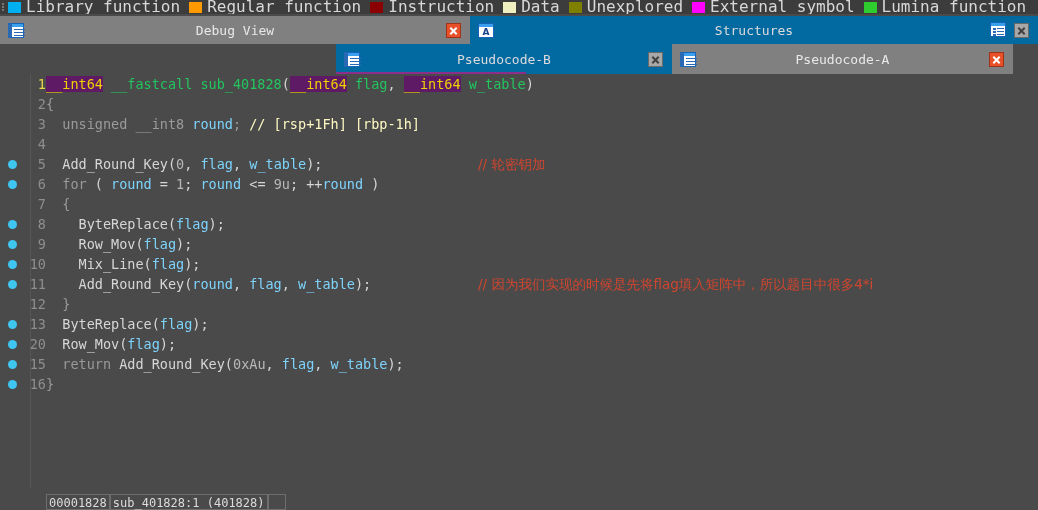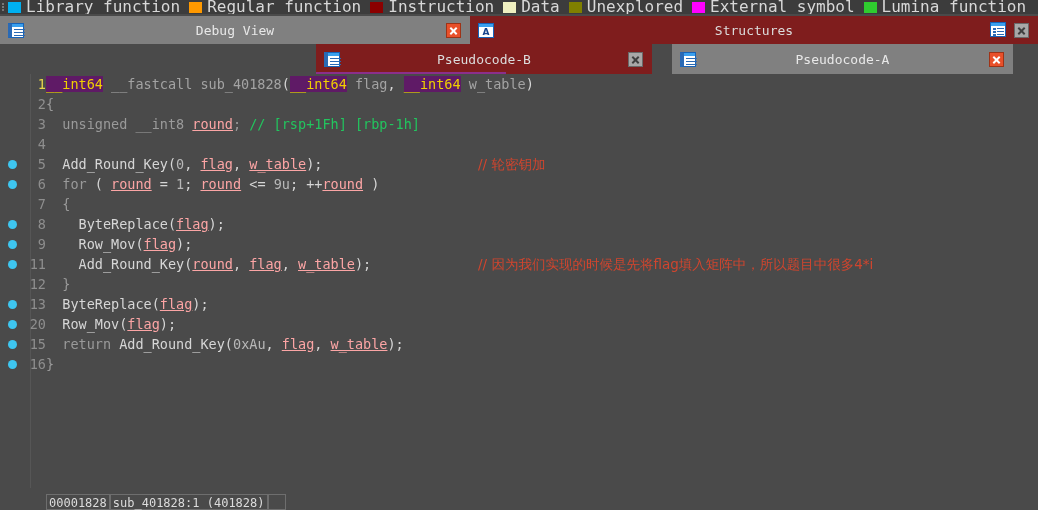--- a/index.html
+++ b/index.html
@@ -65,21 +65,21 @@
   }
   .tab {
     position: absolute;
     top: 0;
     height: 100%;
     display: flex;
     align-items: center;
     box-sizing: border-box;
   }
   .tab.active   { background: #808080; }
-  .tab.inactive { background: #7f1d1d; }
+  .tab.inactive { background: #0369a1; }
   .tab .tab-title {
     flex: 1 1 auto;
     text-align: center;
     color: #e8e8e8;
     font-size: 13px;
     white-space: nowrap;
     overflow: hidden;
   }
   .tab.inactive .tab-title { color: #dcdcdc; }
 
@@ -211,27 +211,27 @@
     text-align: right;
     color: #8e8e8e;
     padding-right: 0px;
     box-sizing: border-box;
   }
   .lineno.cur { color: #e8d44a; }
   .code-text { color: #d6d6d6; }
 
   
   .t-type    { color: #f0d000; background: #5f1a66; }
-  .t-kw      { color: #a3a3a3; }
+  .t-kw      { color: #22c55e; }
   .t-fn      { color: #d6d6d6; }
-  .t-var     { color: #fca5a5; text-decoration: underline; }
+  .t-var     { color: #7dd3fc; }
   .t-plain   { color: #d6d6d6; }
   .t-dim     { color: #9a9a9a; }
   .t-num     { color: #b8b8b8; }
-  .t-cmt     { color: #22c55e; }
+  .t-cmt     { color: #fef9c3; }
   .t-cmt-red { color: #d0452e; font-family: "DejaVu Sans", "Liberation Sans", sans-serif; }
 
   .cmt-col {
     position: absolute;
     left: 478px;
     top: 0;
     line-height: 20px;
     font-size: 13.5px;
     white-space: pre;
   }
@@ -311,21 +311,21 @@
     <span class="ico ico-struct" style="position: absolute; right: 32px; top: 6px;"></span>
   </div>
 
 <div class="tabrow-2" id="tabrow2">
     <div class="tab inactive" style="left: 0px; width: 336px; margin-top: 32px;">
       <span class="ico ico-doc"></span>
       <span class="tab-title">IDA View-RIP</span>
       <span class="close close-gray"></span>
       <div class="tab-underline" style="left: 0px; width: 190px;"></div>
     </div>
-    <div class="tab inactive" style="left: 316px; width: 336px; justify-content: space-between;">
+    <div class="tab inactive" style="left: 336px; width: 336px; justify-content: space-between;">
       <span class="ico ico-doc"></span>
       <span class="tab-title">Pseudocode-B</span>
       <span class="close close-gray"></span>
       <div class="tab-underline" style="left: 0px; width: 190px;"></div>
     </div>
     <div class="tab active" style="left: 672px; width: 341px;">
       <span class="ico ico-doc"></span>
       <span class="tab-title">Pseudocode-A</span>
       <span class="close close-red"></span>
     </div>
@@ -336,20 +336,21 @@
   <div id="code-lines">
       <div class="code-line"><span class="lineno cur">1</span><span class="code-text"><span class="t-type">__int64</span><span class="t-plain"> </span><span class="t-kw">__fastcall</span><span class="t-plain"> </span><span class="t-kw">sub_401828</span><span class="t-plain">(</span><span class="t-type">__int64</span><span class="t-plain"> </span><span class="t-kw">flag</span><span class="t-plain">, </span><span class="t-type">__int64</span><span class="t-plain"> </span><span class="t-kw">w_table</span><span class="t-plain">)</span></span></div>
       <div class="code-line"><span class="lineno">2</span><span class="code-text"><span class="t-dim">{</span></span></div>
       <div class="code-line"><span class="lineno">3</span><span class="code-text"><span class="t-plain">  </span><span class="t-dim">unsigned __int8</span><span class="t-plain"> </span><span class="t-var">round</span><span class="t-dim">; </span><span class="t-cmt">// [rsp+1Fh] [rbp-1h]</span></span></div>
       <div class="code-line"><span class="lineno">4</span><span class="code-text"></span></div>
       <div class="code-line"><span class="bp"></span><span class="lineno">5</span><span class="code-text"><span class="t-plain">  </span><span class="t-fn">Add_Round_Key</span><span class="t-plain">(</span><span class="t-num">0</span><span class="t-plain">, </span><span class="t-var">flag</span><span class="t-plain">, </span><span class="t-var">w_table</span><span class="t-plain">);</span></span><span class="cmt-col t-cmt-red">// 轮密钥加</span></div>
       <div class="code-line"><span class="bp"></span><span class="lineno">6</span><span class="code-text"><span class="t-plain">  </span><span class="t-dim">for</span><span class="t-plain"> ( </span><span class="t-var">round</span><span class="t-plain"> = </span><span class="t-num">1</span><span class="t-plain">; </span><span class="t-var">round</span><span class="t-plain"> &lt;= </span><span class="t-num">9u</span><span class="t-plain">; ++</span><span class="t-var">round</span><span class="t-plain"> )</span></span></div>
       <div class="code-line"><span class="lineno">7</span><span class="code-text"><span class="t-plain">  </span><span class="t-dim">{</span></span></div>
       <div class="code-line"><span class="bp"></span><span class="lineno">8</span><span class="code-text"><span class="t-plain">    </span><span class="t-fn">ByteReplace</span><span class="t-plain">(</span><span class="t-var">flag</span><span class="t-plain">);</span></span></div>
       <div class="code-line"><span class="bp"></span><span class="lineno">9</span><span class="code-text"><span class="t-plain">    </span><span class="t-fn">Row_Mov</span><span class="t-plain">(</span><span class="t-var">flag</span><span class="t-plain">);</span></span></div>
+      <div class="code-line"><span class="bp"></span><span class="lineno">10</span><span class="code-text"><span class="t-plain">    </span><span class="t-fn">Mix_Line</span><span class="t-plain">(</span><span class="t-var">flag</span><span class="t-plain">);</span></span></div>
       <div class="code-line"><span class="bp"></span><span class="lineno">11</span><span class="code-text"><span class="t-plain">    </span><span class="t-fn">Add_Round_Key</span><span class="t-plain">(</span><span class="t-var">round</span><span class="t-plain">, </span><span class="t-var">flag</span><span class="t-plain">, </span><span class="t-var">w_table</span><span class="t-plain">);</span></span><span class="cmt-col t-cmt-red">// 因为我们实现的时候是先将flag填入矩阵中，所以题目中很多4*i</span></div>
       <div class="code-line"><span class="lineno">12</span><span class="code-text"><span class="t-plain">  </span><span class="t-dim">}</span></span></div>
       <div class="code-line"><span class="bp"></span><span class="lineno">13</span><span class="code-text"><span class="t-plain">  </span><span class="t-fn">ByteReplace</span><span class="t-plain">(</span><span class="t-var">flag</span><span class="t-plain">);</span></span></div>
       <div class="code-line"><span class="bp"></span><span class="lineno">20</span><span class="code-text"><span class="t-plain">  </span><span class="t-fn">Row_Mov</span><span class="t-plain">(</span><span class="t-var">flag</span><span class="t-plain">);</span></span></div>
       <div class="code-line"><span class="bp"></span><span class="lineno">15</span><span class="code-text"><span class="t-plain">  </span><span class="t-dim">return</span><span class="t-plain"> </span><span class="t-fn">Add_Round_Key</span><span class="t-plain">(</span><span class="t-num">0xAu</span><span class="t-plain">, </span><span class="t-var">flag</span><span class="t-plain">, </span><span class="t-var">w_table</span><span class="t-plain">);</span></span></div>
       <div class="code-line"><span class="bp"></span><span class="lineno">16</span><span class="code-text"><span class="t-dim">}</span></span></div>
     </div>
 </div>
 
 <div class="statusbar">

